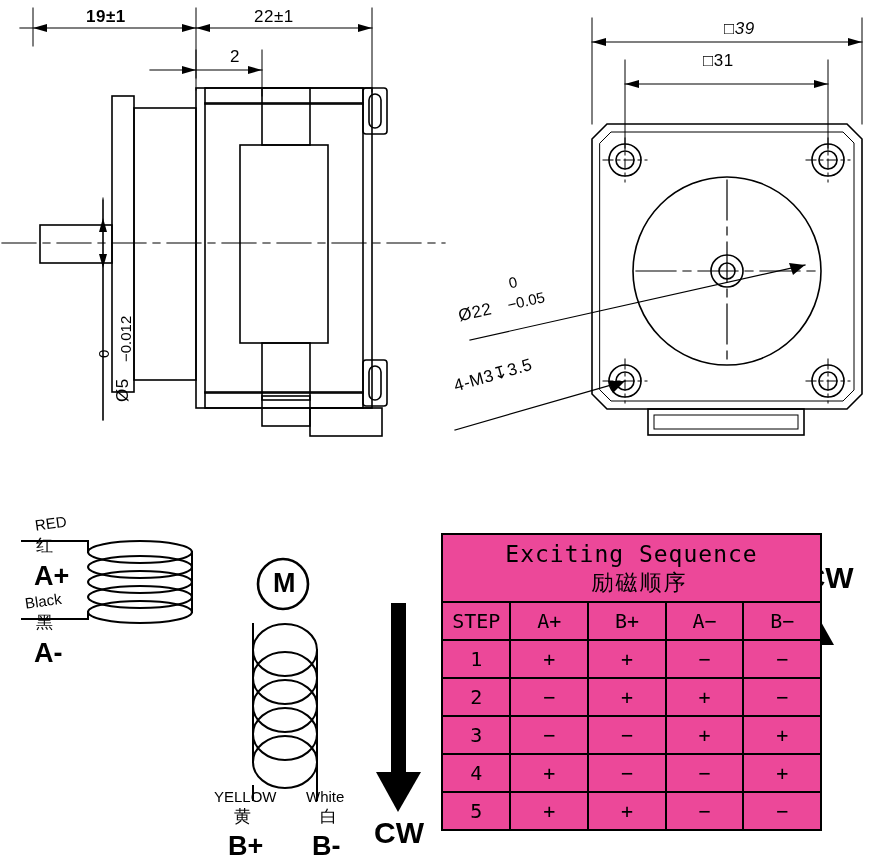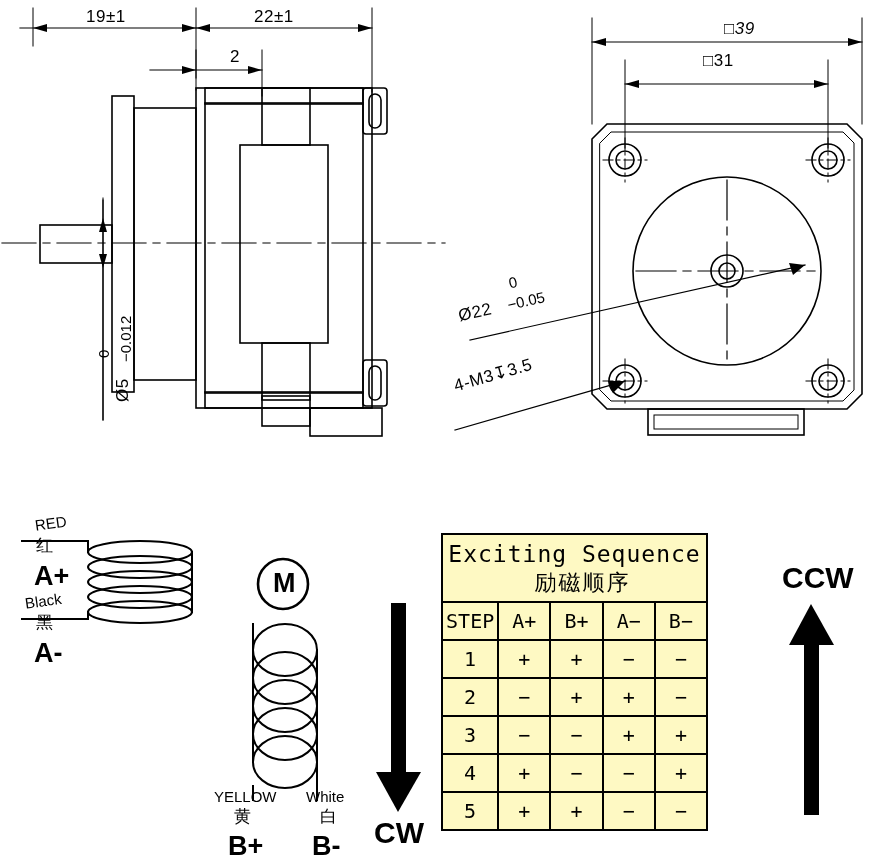--- a/index.html
+++ b/index.html
@@ -53,23 +53,23 @@
   }
   .rot-lbl {
     font-size: 30px;
     font-weight: bold;
   }
   
   .seq-table {
     position: absolute;
     left: 441px;
     top: 533px;
-    width: 267px;
+    width: 381px;
     border-collapse: collapse;
-    background: #fef9c3;
+    background: #ec4899;
   }
   .seq-table td, .seq-table th {
     border: 2px solid #000;
     text-align: center;
     font-family: "DejaVu Sans Mono", monospace;
     font-size: 20px;
     height: 36px;
     padding: 0;
     font-weight: normal;
   }
@@ -253,21 +253,21 @@
         <polygon points="398,812 376,772 421,772"></polygon>
       </g>
 
       <g fill="#000" stroke="none">
         <rect x="804" y="637" width="15" height="178"></rect>
         <polygon points="811,604 789,645 834,645"></polygon>
       </g>
     </g>
   </svg>
 
-  <div class="lbl dim" style="left:86px; top:8px;">19±1</div>
+  <div class="lbl dim" style="left:86px; top:8px;font-weight:bold;">19±1</div>
   <div class="lbl dim" style="left:254px; top:8px;">22±1</div>
   <div class="lbl dim" style="left:230px; top:48px;">2</div>
 
   <div style="position:absolute; left:56px; top:282px; width:120px; height:120px; transform:rotate(-90deg); transform-origin:60px 60px;">
     <div class="lbl dim" style="left:0px; top:58px;">Ø5</div>
     <div class="lbl dim-small" style="left:44px; top:40px;">0</div>
     <div class="lbl dim-small" style="left:40px; top:62px;">−0.012</div>
   </div>
 
   <div class="lbl dim" style="left:724px; top:20px;font-style:italic;">□39</div>

